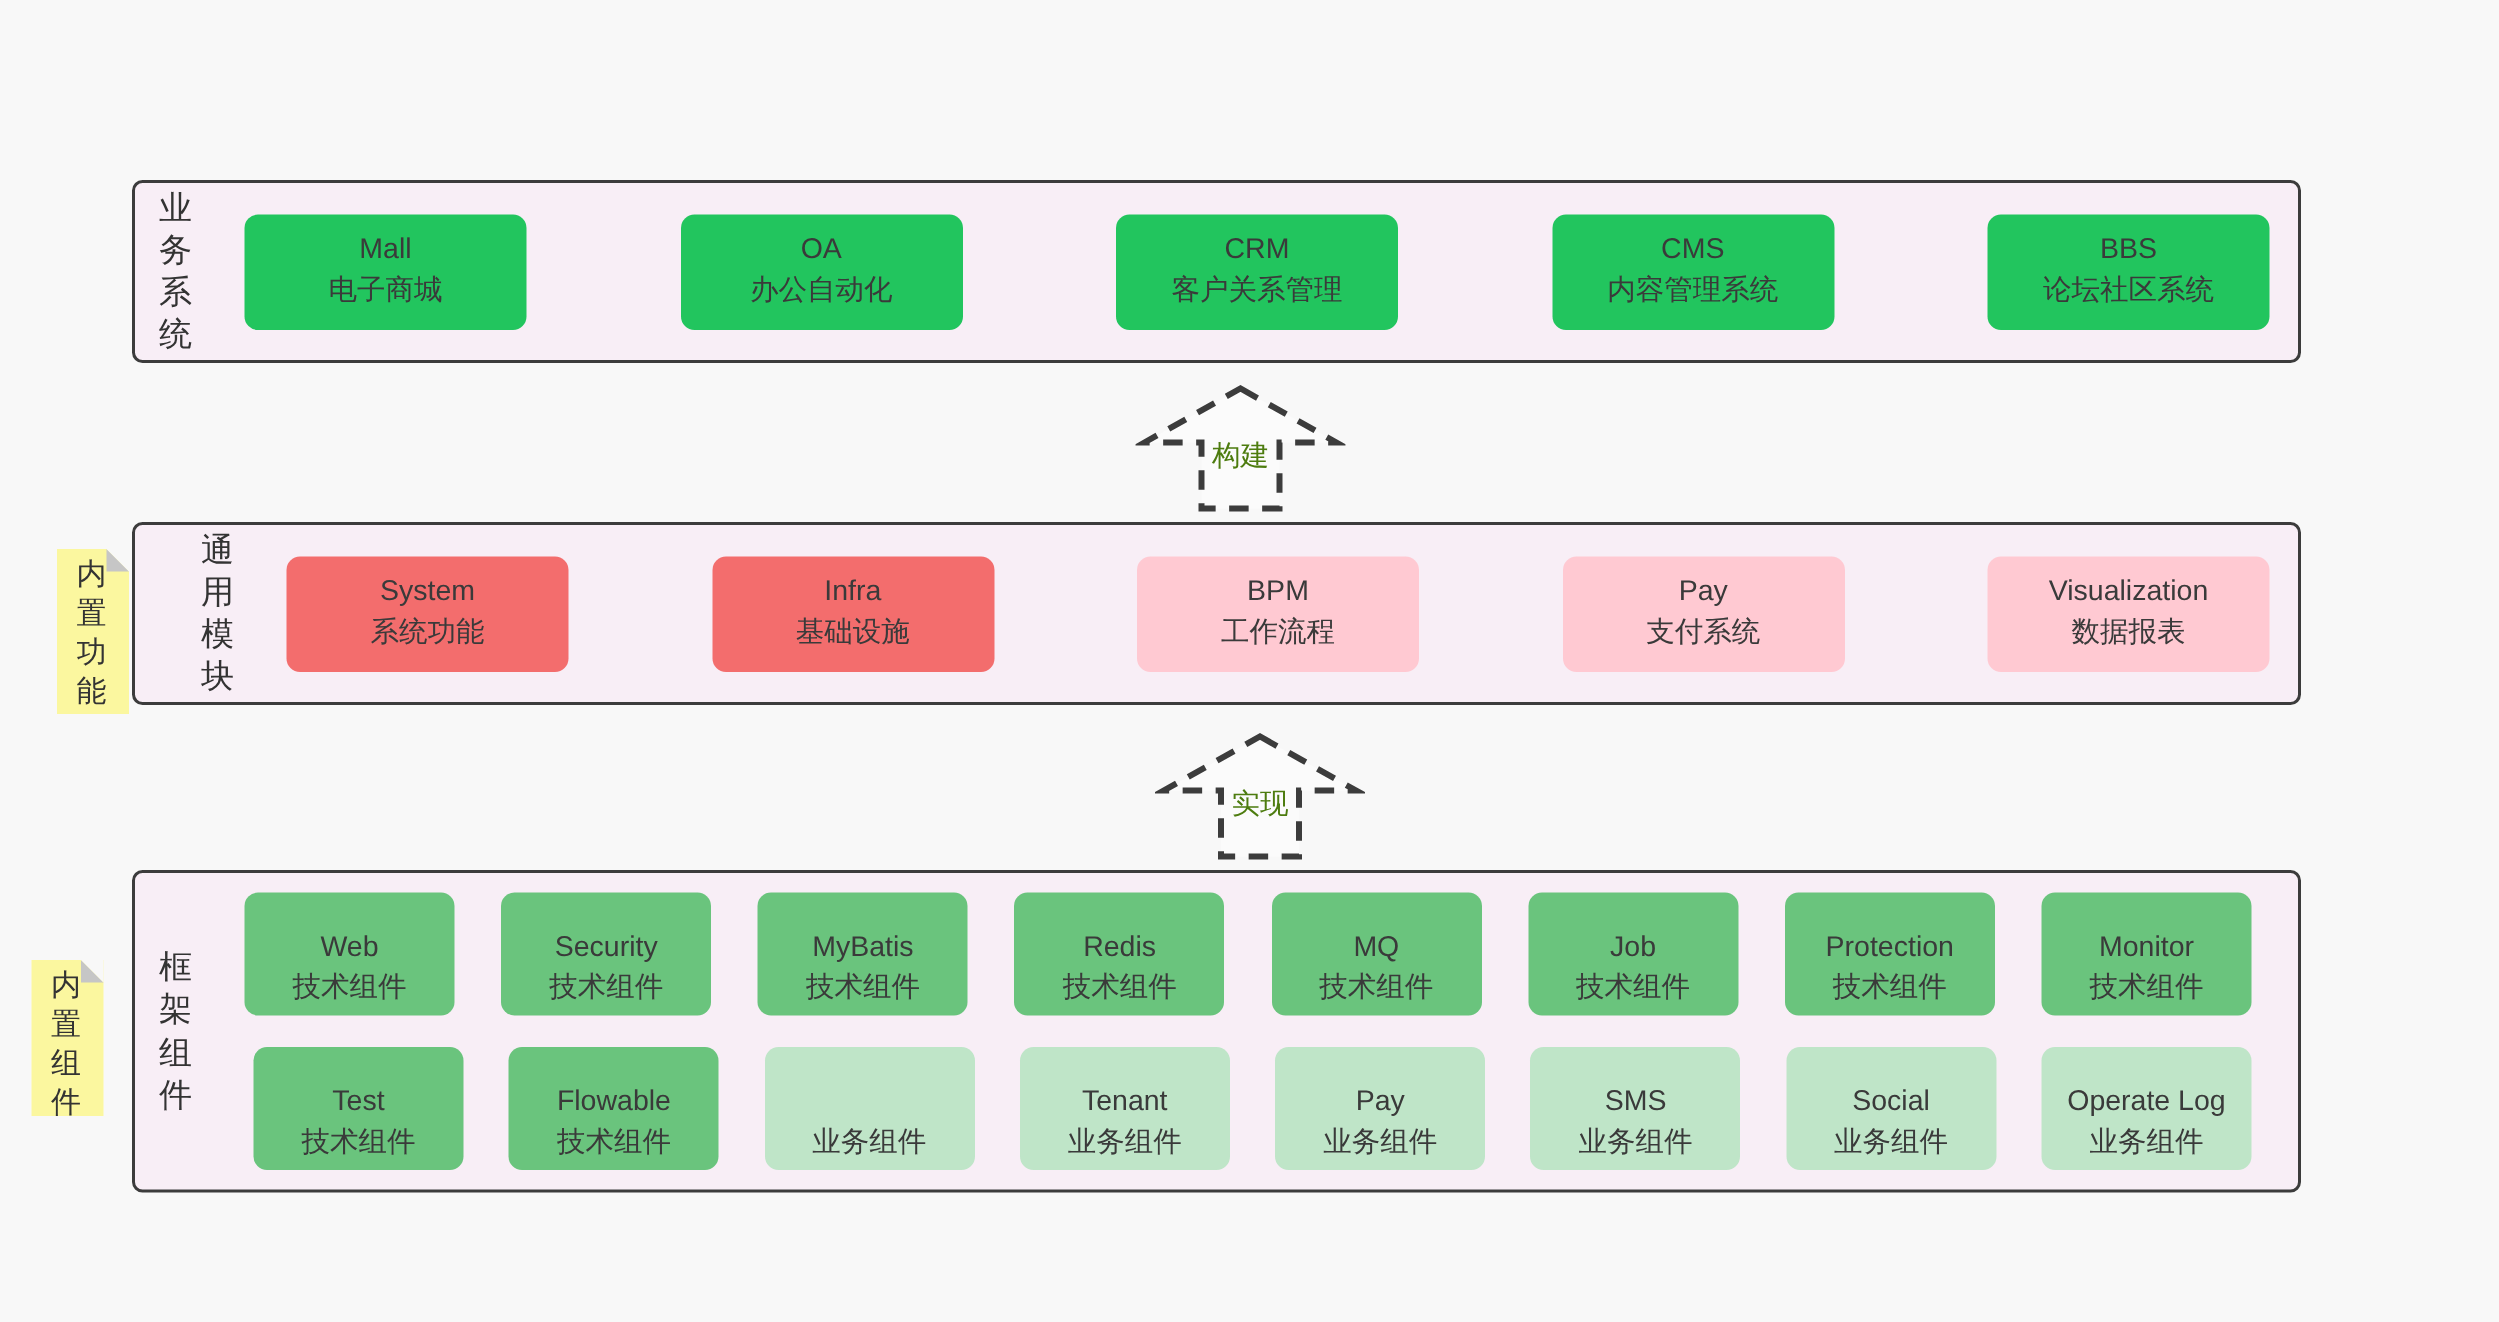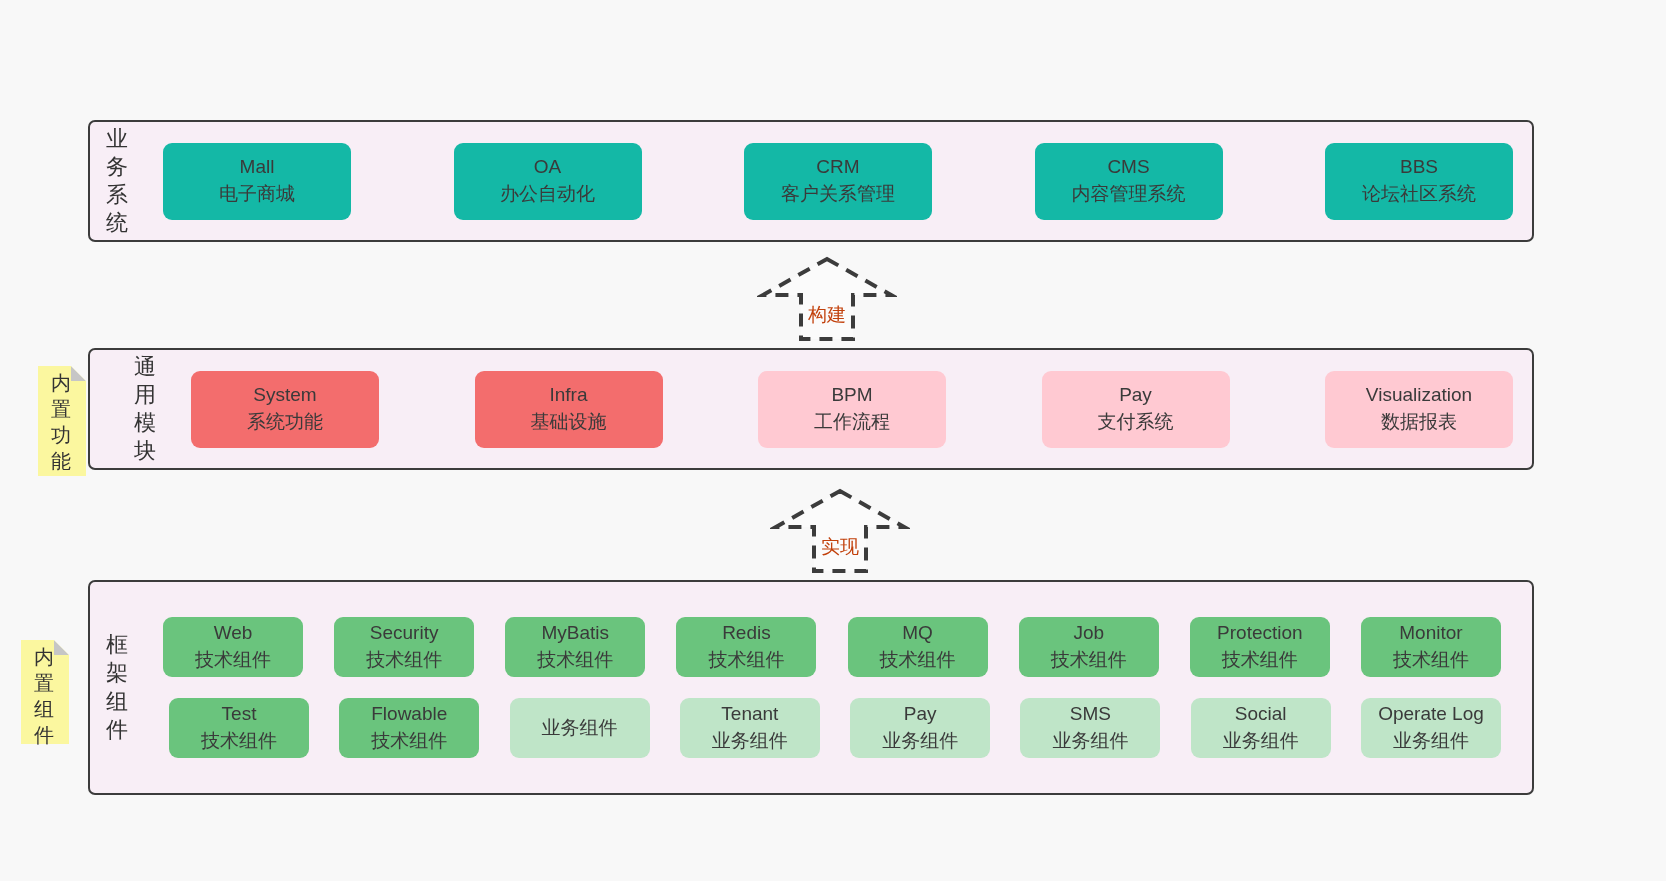--- a/index.html
+++ b/index.html
@@ -51,34 +51,34 @@
     flex-direction:column;
     justify-content:center;
     align-items:center;
     text-align:center;
     font-size:19px;
     line-height:1.42;
     box-sizing:border-box;
     padding:4px 6px;
   }
   .box.big{width:188px;height:77px;}
-  .box.small{width:140px;height:60px;}
-  .box.blue{background:#14b8a6;}
+  .box.small{width:140px;height:82px;justify-content:flex-end;}
+  .box.blue{background:#22c55e;}
   .box.red{background:#f36d6d;}
   .box.pink{background:#ffc9d2;}
   .box.green{background:#6ac47d;}
   .box.lightgreen{background:#bfe5c8;}
   .arrow{
     position:absolute;width:140px;height:88px;z-index:1;
   }
   .arrow svg{position:absolute;left:0;top:0;}
   .arrow .arrow-label{
     position:absolute;left:0;right:0;top:36px;
     display:flex;justify-content:center;
-    font-size:19px;color:#c2410c;margin-top:11px;
+    font-size:19px;color:#4d7c0f;
   }
   .arrow .arrow-label span{background:#fbfbfb;padding:0 3px;}
   .sticky{
     position:absolute;
     width:48px;
     background:#fbf79f;
     z-index:1;
     box-sizing:border-box;
   }
   .sticky::after{

